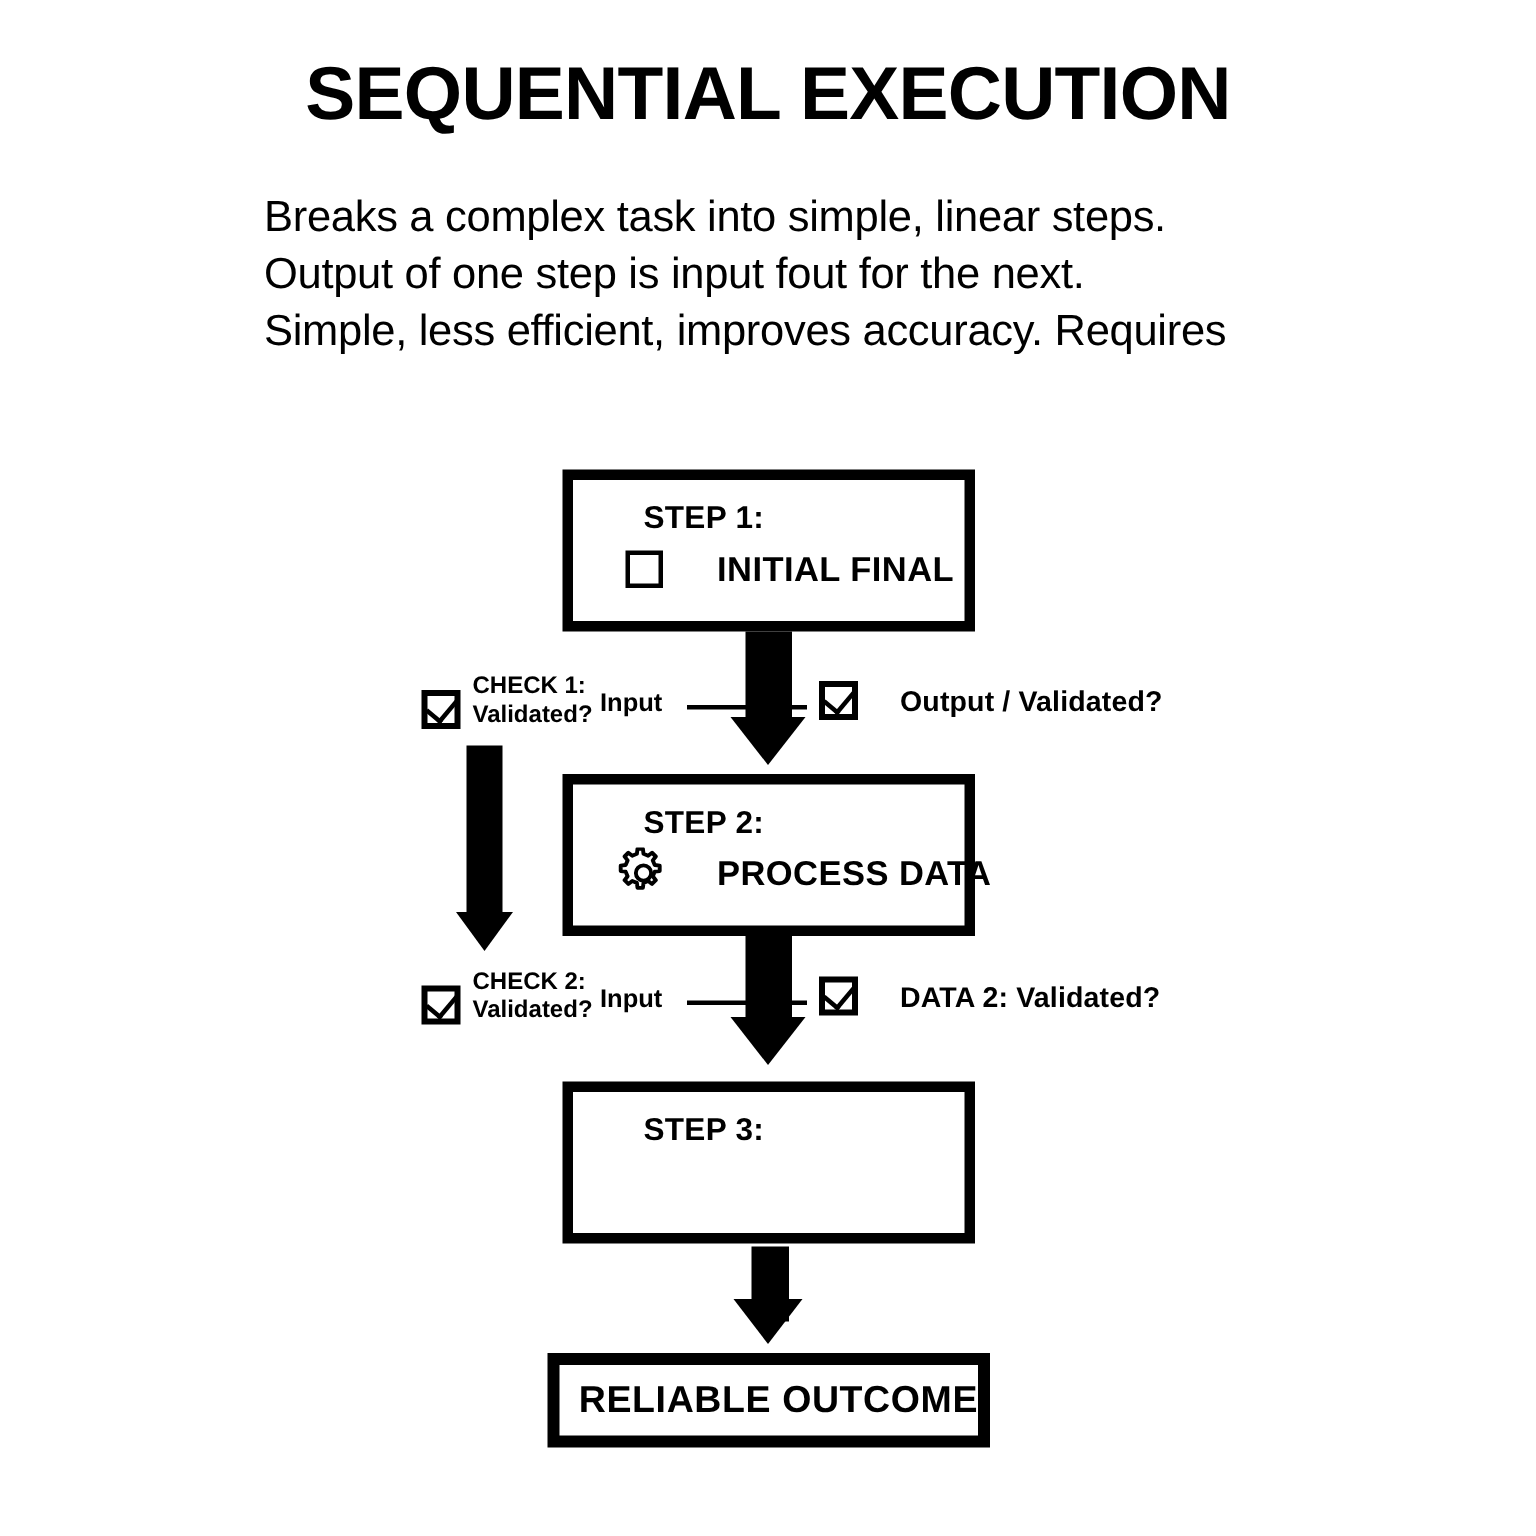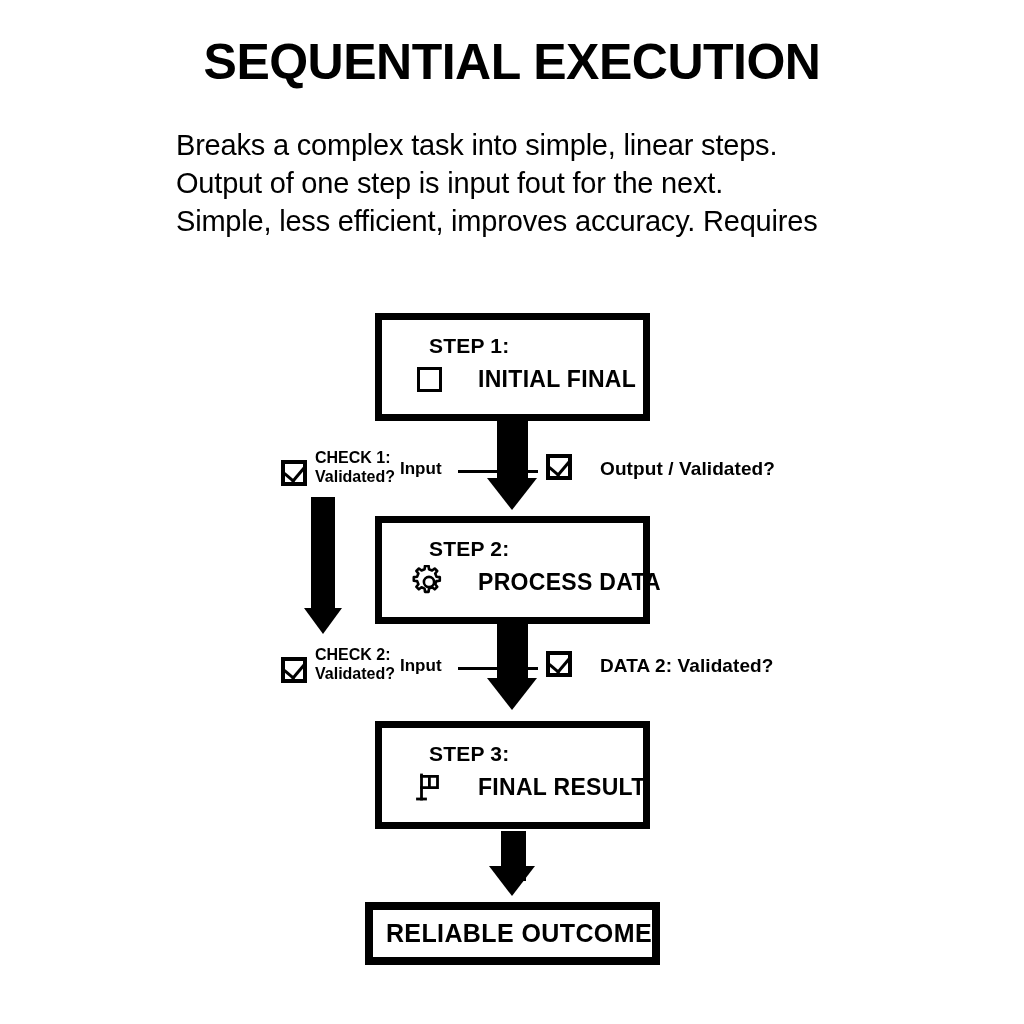--- a/index.html
+++ b/index.html
@@ -305,33 +305,20 @@
     <div class="chk-group chk-right">
       <span class="checkbox">
           <span class="tick"></span>
         </span>
       <span class="chk-label-1l">DATA 2: Validated?</span>
     </div>
   </div>
 
   <div class="step-box" id="step-3">
     <div class="step-label">STEP 3:</div>
-    <div class="step-row">
-      <span class="step-icon">
-        <svg width="34" height="34" viewBox="0 0 34 34" aria-hidden="true">
-          <g stroke="#000" stroke-width="2.8" fill="none" stroke-linecap="square">
-            <path d="M9.5 5 V29"></path>
-            <path d="M9.5 6.4 H25.5 V17.6 H9.5"></path>
-            <path d="M17.4 6.4 V17.6"></path>
-            <path d="M5.5 29 H13.5"></path>
-          </g>
-        </svg>
-      </span>
-      <span class="step-name">FINAL RESULT</span>
-    </div>
   </div>
 
   <div class="v-arrow">
     <div class="shaft" style="left:501px; top:831px; width:25px; height:50px;"></div>
     <div class="head" style="left:489px; top:866px; border-left-width:23px; border-right-width:23px; border-top-width:30px;"></div>
   </div>
 
   <div class="outcome-box">
     <span class="outcome-text">RELIABLE OUTCOME</span>
   </div>

